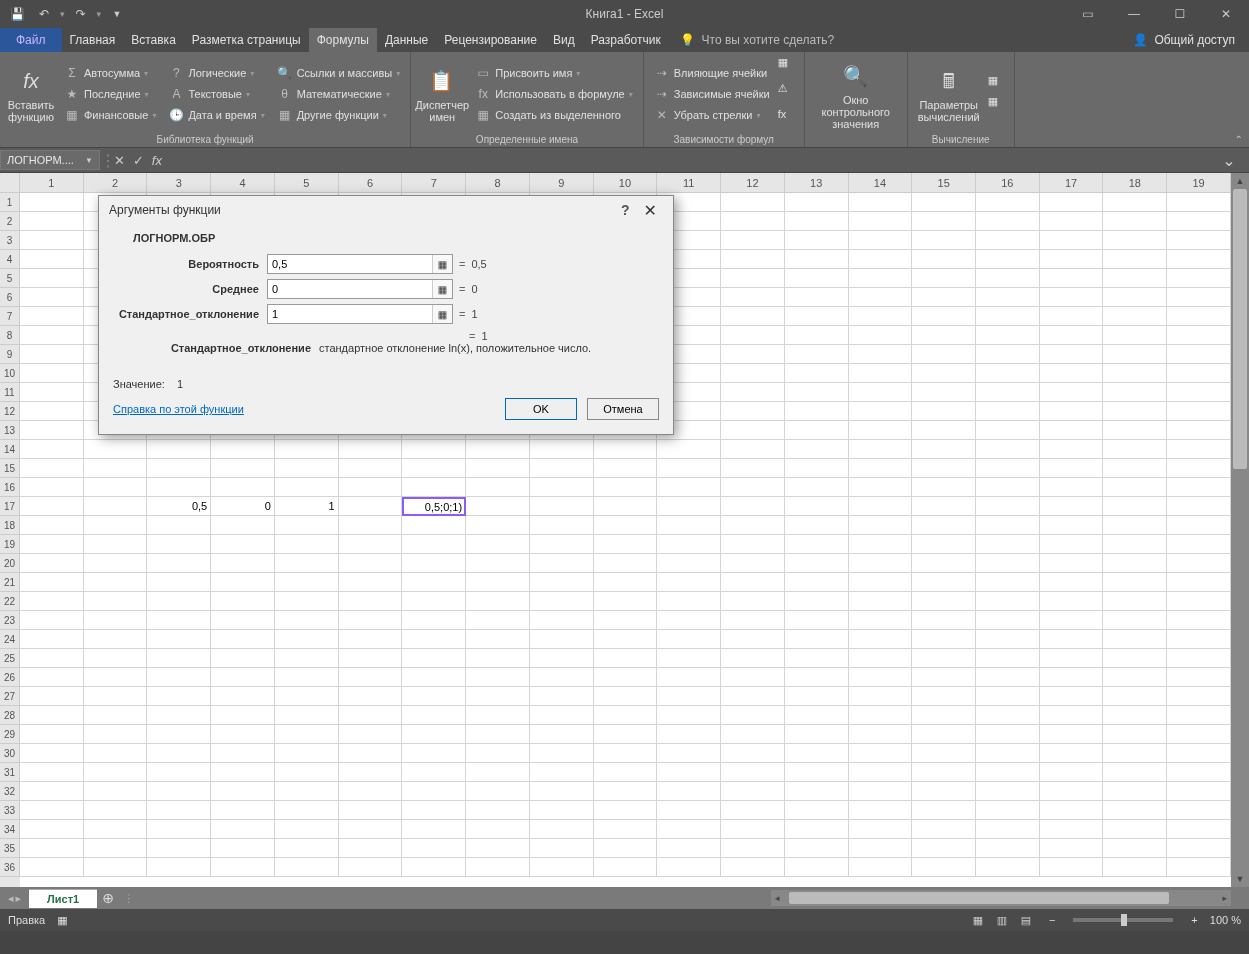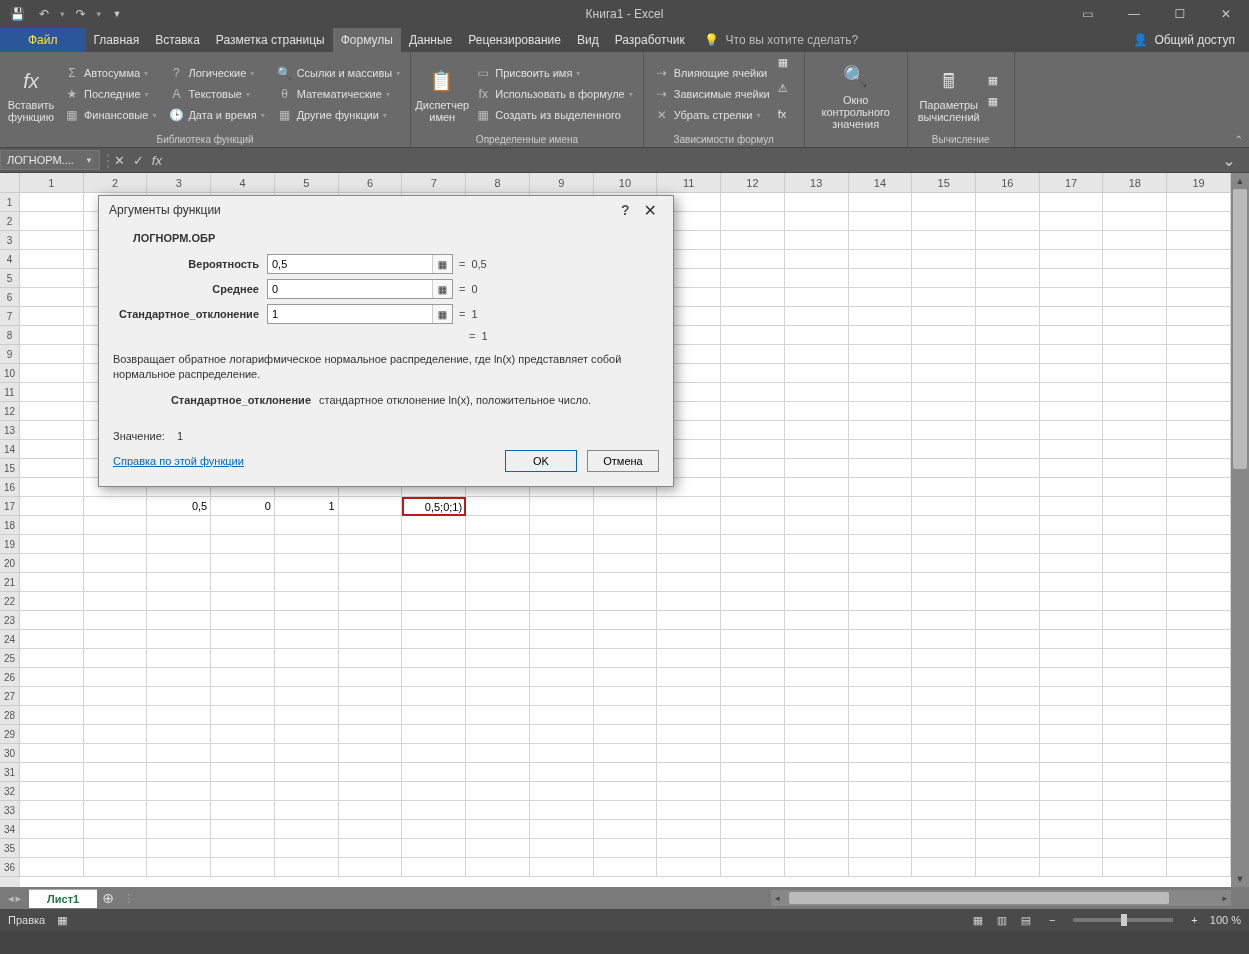--- a/index.html
+++ b/index.html
@@ -8,21 +8,21 @@
 
 .titlebar { height: 28px; background: #4a4a4a; display: flex; align-items: center; color: #ccc; font-size: 12px; position: relative; }
 .titlebar-left { display: flex; align-items: center; gap: 6px; padding-left: 8px; }
 .titlebar-left .qat-btn { width: 20px; height: 20px; display: flex; align-items: center; justify-content: center; color: #ccc; cursor: pointer; }
 .titlebar-center { position: absolute; left: 50%; transform: translateX(-50%); }
 .titlebar-right { position: absolute; right: 0; display: flex; }
 .titlebar-right .win-btn { width: 46px; height: 28px; display: flex; align-items: center; justify-content: center; color: #ccc; cursor: pointer; }
 
 
 .ribbon-tabs { height: 24px; background: #4a4a4a; display: flex; align-items: stretch; color: #e0e0e0; font-size: 12px; }
-.file-tab { background: #2b579a; color: #fde047; padding: 0 28px; display: flex; align-items: center; cursor: pointer; }
+.file-tab { background: #2b579a; color: #c4b5fd; padding: 0 16px; display: flex; align-items: center; cursor: pointer; }
 .tab { padding: 0 8px; display: flex; align-items: center; cursor: pointer; }
 .tab.active { background: #6a6a6a; }
 .tell-me { display: flex; align-items: center; gap: 6px; padding: 0 12px; color: #bbb; }
 .share-btn { margin-left: auto; padding: 0 14px; display: flex; align-items: center; gap: 6px; cursor: pointer; }
 
 
 .ribbon { height: 96px; background: #6a6a6a; display: flex; color: #e0e0e0; font-size: 11px; border-bottom: 1px solid #444; position: relative; }
 .ribbon-group { border-right: 1px solid #555; padding: 4px 6px 2px 6px; display: flex; flex-direction: column; }
 .ribbon-group-content { flex: 1; display: flex; gap: 4px; }
 .ribbon-group-label { text-align: center; font-size: 10px; color: #ccc; padding-top: 2px; }
@@ -44,21 +44,21 @@
 
 .sheet-area { position: relative; background: #fff; height: 714px; display: flex; }
 .corner { width: 20px; height: 20px; background: #e6e6e6; border-right: 1px solid #ccc; border-bottom: 1px solid #ccc; position: absolute; top: 0; left: 0; z-index: 2; }
 .col-headers { position: absolute; top: 0; left: 20px; right: 18px; height: 20px; display: flex; background: #e6e6e6; z-index: 1; }
 .col-h { width: 64px; border-right: 1px solid #ccc; border-bottom: 1px solid #ccc; font-size: 11px; color: #555; display: flex; align-items: center; justify-content: center; }
 .row-headers { position: absolute; top: 20px; left: 0; width: 20px; bottom: 0; background: #e6e6e6; z-index: 1; }
 .row-h { height: 19px; border-bottom: 1px solid #ccc; border-right: 1px solid #ccc; font-size: 10px; color: #555; display: flex; align-items: center; justify-content: center; }
 .grid { position: absolute; top: 20px; left: 20px; right: 18px; bottom: 0; overflow: hidden; }
 .grid-row { display: flex; height: 19px; }
 .cell { width: 64px; border-right: 1px solid #d4d4d4; border-bottom: 1px solid #d4d4d4; font-size: 11px; color: #000; display: flex; align-items: center; justify-content: flex-end; padding: 0 3px; }
-.cell.active { border: 2px solid #b91c1c; padding: 0 2px; height: 19px; box-sizing: border-box; }
+.cell.active { border: 2px solid #8b5cf6; padding: 0 2px; height: 19px; box-sizing: border-box; }
 .vscroll { position: absolute; top: 0; right: 0; width: 18px; bottom: 0; background: #888; }
 .vscroll-thumb { position: absolute; left: 2px; right: 2px; top: 16px; height: 280px; background: #bbb; border-radius: 2px; }
 .vscroll-arrow { position: absolute; left:0; right:0; height:16px; display:flex; align-items:center; justify-content:center; color:#444; font-size:9px; }
 
 
 .sheet-tabs-row { height: 22px; background: #7a7a7a; display: flex; align-items: center; font-size: 11px; color: #ddd; position: relative; }
 .sheet-nav { display: flex; gap: 2px; padding: 0 8px; }
 .sheet-nav span { cursor: pointer; color: #bbb; }
 .sheet-tab { background: #fff; color: #217346; padding: 3px 18px; border-top: 1px solid #aaa; cursor: pointer; font-weight: 600; }
 .sheet-add { width: 22px; height: 22px; display: flex; align-items: center; justify-content: center; cursor: pointer; color: #ddd; font-size: 14px; border-radius:50%; }
@@ -1193,21 +1193,20 @@
       </div>
       <div class="arg-eq">=</div>
       <div class="arg-val">1</div>
     </div>
 
     <div class="eq-result-row">
       <div class="arg-eq">= </div>
       <div class="arg-val">1</div>
     </div>
 
-    <div class="func-desc">Возвращает обратное логарифмическое нормальное распределение, где ln(x) представляет собой нормальное распределение.</div>
 
     <div class="arg-desc">
       <div class="arg-desc-label">Стандартное_отклонение</div>
       <div style="flex:1;">стандартное отклонение ln(x), положительное число.</div>
     </div>
 
     <div class="result-row">
       <span>Значение:</span>
       &nbsp;&nbsp;
       <span>1</span>

